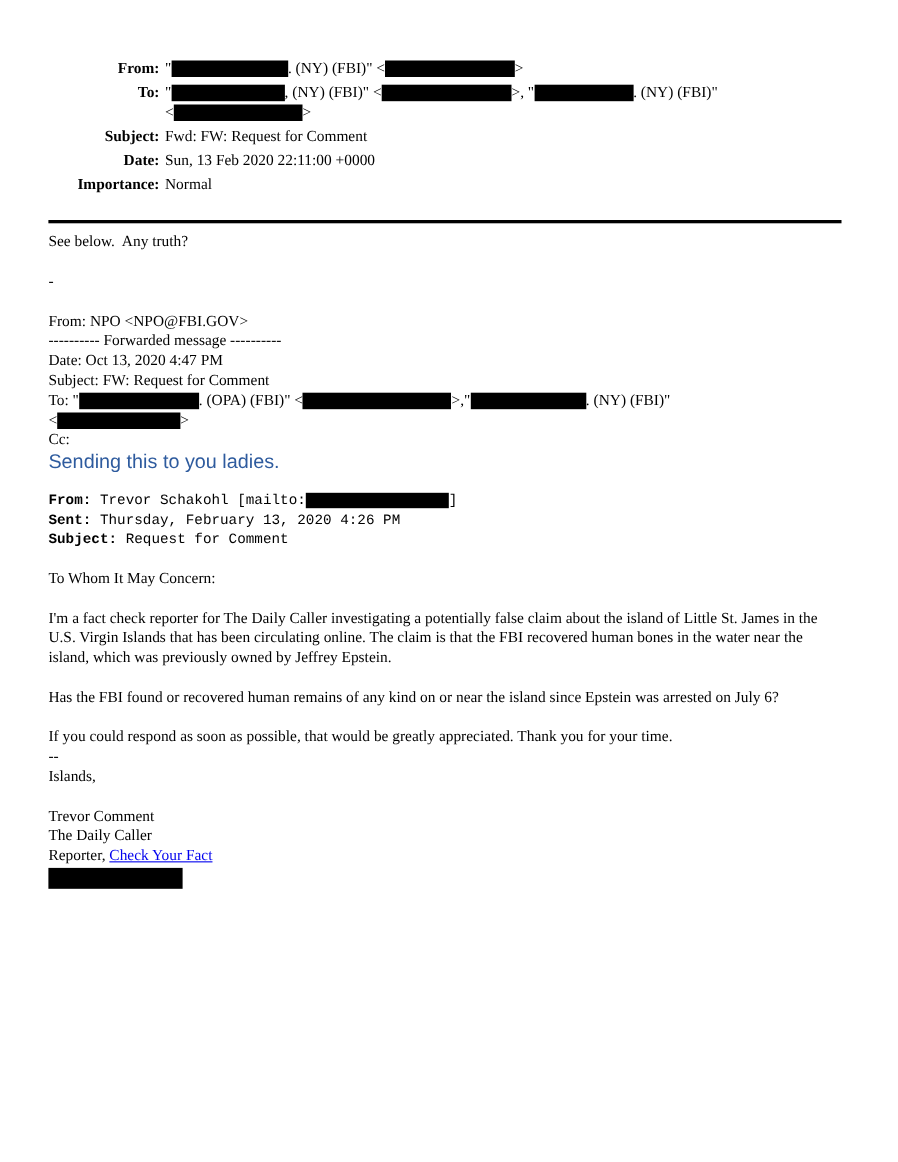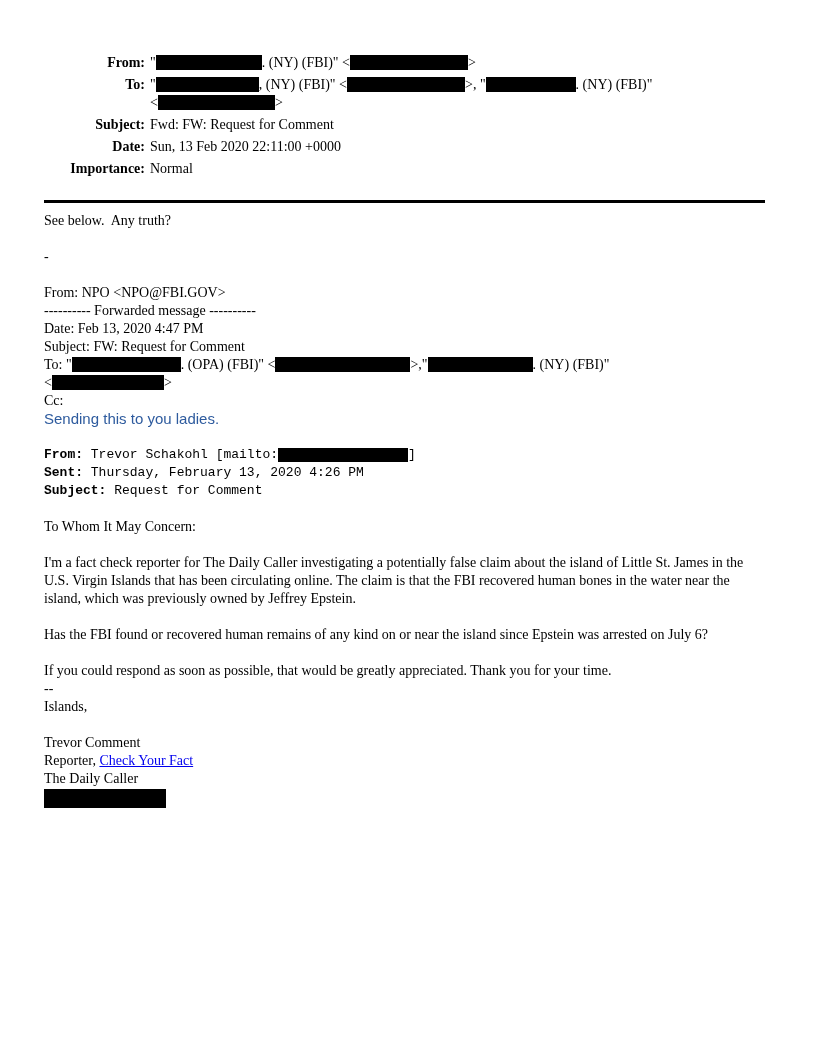--- a/index.html
+++ b/index.html
@@ -20,21 +20,21 @@
   .redact{display:inline-block;background:#000;height:15px;vertical-align:text-bottom}
   .redact-block{background:#000;width:122px;height:19px;margin-top:1px}
 
   hr.sep{border:none;border-top:3px solid #000;margin:22px 0 0 0}
 
   
   .body{margin-top:9px;line-height:18px}
   .line{min-height:18px}
   .prewrap{white-space:pre-wrap}
   .sans{font-family:Liberation Mono, monospace;font-size:13px}
-  .note{color:#2E5B9E;font-family:"Liberation Sans",sans-serif;font-size:15px}
+  .note{color:#2E5B9E;font-family:"Liberation Sans",sans-serif;font-size:18px}
   .b{font-weight:bold}
   a.link{color:#0000EE;text-decoration:underline;cursor:pointer}
   .para{margin:0}
 </style>
 </head>
 <body>
 
 <div class="page">
 
   <div class="hdr">
@@ -72,21 +72,21 @@
 
   <div class="body">
 
     <div class="line prewrap">See below.  Any truth?</div>
     <div class="line"></div>
     <div class="line">-</div>
     <div class="line"></div>
 
     <div class="line">From: NPO &lt;NPO@FBI.GOV&gt;</div>
     <div class="line">---------- Forwarded message ----------</div>
-    <div class="line">Date: Feb 13, 2020 4:47 PM</div>
+    <div class="line">Date: Oct 13, 2020 4:47 PM</div>
     <div class="line">Subject: FW: Request for Comment</div>
     <div class="line"><span>To: "</span><span class="redact" style="width:109px"></span><span>. (OPA) (FBI)" &lt;</span><span class="redact" style="width:135px"></span><span>&gt;,"</span><span class="redact" style="width:105px"></span><span>. (NY) (FBI)"</span></div>
     <div class="line"><span>&lt;</span><span class="redact" style="width:112px"></span><span>&gt;</span></div>
     <div class="line">Cc:</div>
 
     <div class="line note">Sending this to you ladies.</div>
     <div class="line"></div>
 
     <div class="line sans"><span class="b">From:</span><span> Trevor Schakohl [mailto:</span><span class="redact" style="width:130px;height:14px"></span><span>]</span></div>
     <div class="line sans"><span class="b">Sent:</span><span> Thursday, February 13, 2020 4:26 PM</span></div>
@@ -98,18 +98,18 @@
     <div class="para">I'm a fact check reporter for The Daily Caller investigating a potentially false claim about the island of Little St. James in the U.S. Virgin Islands that has been circulating online. The claim is that the FBI recovered human bones in the water near the island, which was previously owned by Jeffrey Epstein.</div>
     <div class="line"></div>
     <div class="para">Has the FBI found or recovered human remains of any kind on or near the island since Epstein was arrested on July 6?</div>
     <div class="line"></div>
     <div class="para">If you could respond as soon as possible, that would be greatly appreciated. Thank you for your time.</div>
     <div class="line">--</div>
     <div class="line">Islands,</div>
     <div class="line"></div>
 
     <div class="line">Trevor Comment</div>
+    <div class="line">The Daily Caller</div>
     <div class="line"><span>Reporter, </span><a class="link">Check Your Fact</a></div>
-    <div class="line">The Daily Caller</div>
     <div class="redact-block"></div>
 
   </div>
 </div>
 
 </body></html>

